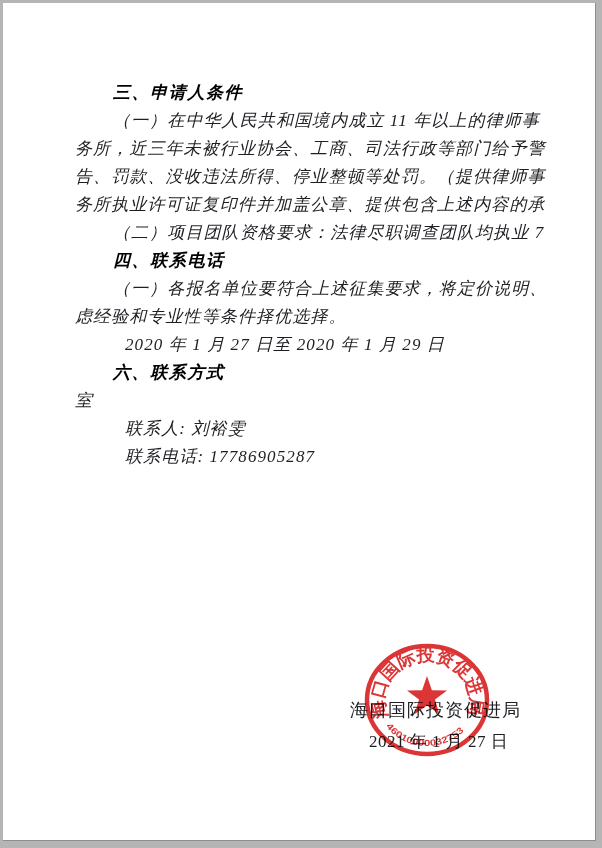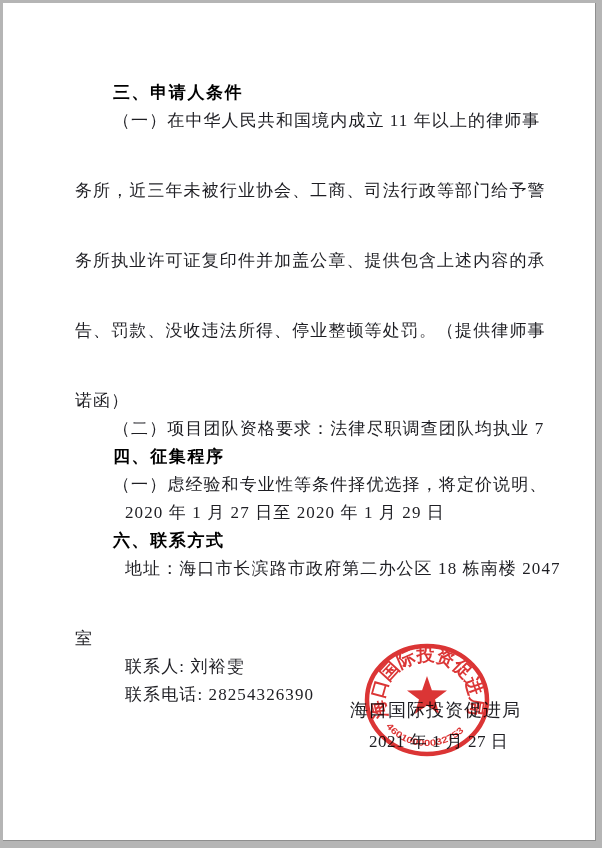--- a/index.html
+++ b/index.html
@@ -23,31 +23,31 @@
     border-bottom: 1px solid #8e8e8e;
   }
   .doc-body {
     position: absolute;
     left: 72px; top: 76px;
     width: 470px;
     color: #1e1e23;
     font-size: 17px;
     letter-spacing: 1.1px;
   }
-  .line { height: 28px; line-height: 28px; white-space: nowrap; }
+  .line { height: 28px; line-height: 28px; white-space: nowrap; font-style: italic; }
   .line.heading {
     font-family: "Liberation Sans", sans-serif;
     font-weight: bold;
     color: #000000;
     padding-left: 38px;
     letter-spacing: 1.6px;
   }
   .line.para  { padding-left: 38px; }
   .line.plain { padding-left: 50px; }
-  .line.cont  { padding-left: 0; margin-top: 42px; }
+  .line.cont  { padding-left: 0; }
   .sig-org {
     position: absolute;
     left: 347px; top: 695px;
     font-size: 18px; letter-spacing: 1px;
     color: #1e1e23; white-space: nowrap;
   }
   .sig-date {
     position: absolute;
     left: 366px; top: 727px;
     font-size: 17px; letter-spacing: 0.5px;
@@ -73,32 +73,31 @@
 </head>
 <body>
 
 <div class="viewport">
   <div class="paper">
 
     <div class="doc-body">
         <div class="line heading">三、申请人条件</div>
         <div class="line para">（一）在中华人民共和国境内成立 11 年以上的律师事</div>
         <div class="line cont">务所，近三年未被行业协会、工商、司法行政等部门给予警</div>
+        <div class="line cont">告、罚款、没收违法所得、停业整顿等处罚。（提供律师事</div>
         <div class="line cont">务所执业许可证复印件并加盖公章、提供包含上述内容的承</div>
-        <div class="line cont">告、罚款、没收违法所得、停业整顿等处罚。（提供律师事</div>
-        <div class="line cont">诺函）</div>
         <div class="line para">（二）项目团队资格要求：法律尽职调查团队均执业 7</div>
-        <div class="line heading">四、征集程序</div>
-        <div class="line para">（一）虑经验和专业性等条件择优选择，将定价说明、</div>
+        <div class="line heading">四、联系电话</div>
+        <div class="line para">（一）各报名单位要符合上述征集要求，将定价说明、</div>
+        <div class="line cont">虑经验和专业性等条件择优选择。</div>
         <div class="line plain">2020 年 1 月 27 日至 2020 年 1 月 29 日</div>
         <div class="line heading">六、联系方式</div>
-        <div class="line plain">地址：海口市长滨路市政府第二办公区 18 栋南楼 2047</div>
         <div class="line cont">室</div>
         <div class="line plain">联系人: 刘裕雯</div>
-        <div class="line plain">联系电话: 28254326390</div>
+        <div class="line plain">联系电话: 17786905287</div>
       </div>
 
     <div class="sig-org">海口国际投资促进局</div>
 
     <div class="sig-date">2021 年 1 月 27 日</div>
 
     <svg class="seal" width="150" height="134" viewBox="350 628 150 134">
       <defs>
         <path id="sealArcTop" d="M 385 713.5 A 43 39 0 1 1 463 713.5" fill="none"></path>
         <path id="sealArcBottom" d="M 383 723.4 A 50 46 0 0 0 465 723.4" fill="none"></path>

